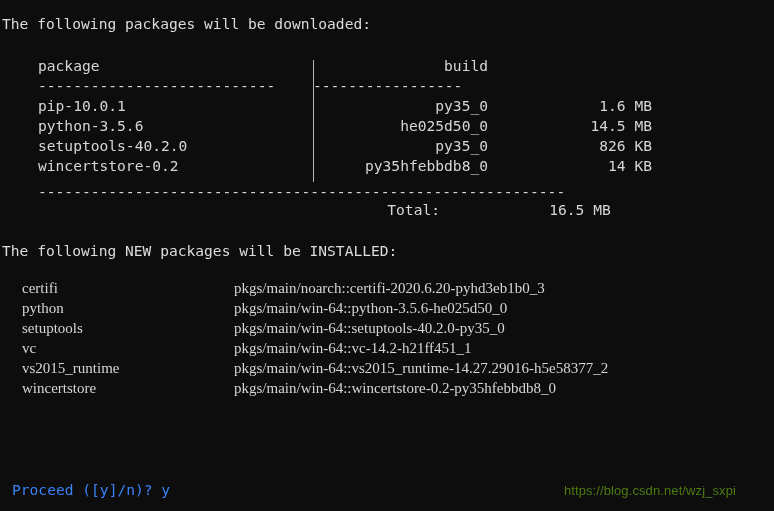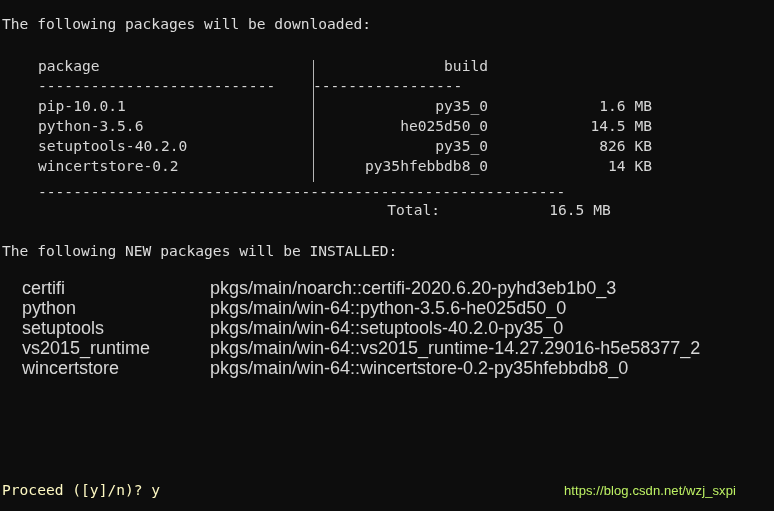--- a/index.html
+++ b/index.html
@@ -134,49 +134,50 @@
   #install-list {
     position: absolute;
     left: 22px;
     top: 278px;
   }
   .inst-row {
     display: flex;
     height: 20px;
     line-height: 20px;
     white-space: pre;
-    font-family: Liberation Sans, sans-serif;
-    font-size: 18px;
+    font-family: Liberation Serif, serif;
+    font-size: 15px;
+    gap: 24px;
   }
   .inst-name {
     width: 188px;
     flex: 0 0 188px;
   }
   .inst-spec {
     flex: 0 0 auto;
   }
 
   
   #prompt-line {
     position: absolute;
-    left: 2px;
+    left: 12px;
     top: 480px;
     white-space: pre;
     font-family: "DejaVu Sans Mono", "Liberation Mono", monospace;
     font-size: 14.6px;
-    color: #fef9c3;
+    color: #3b82f6;
   }
 
   #watermark {
     position: absolute;
     right: 8px;
     top: 481px;
     font-family: "Liberation Sans", sans-serif;
     font-size: 13px;
-    color: #bef264;
+    color: #4d7c0f;
     letter-spacing: 0.1px;
     white-space: pre;
   }
 </style>
 </head>
 <body>
 
 <div id="terminal">
 
   <div class="line msg" style="top:14px; left:2px;">The following packages will be downloaded:</div>
@@ -239,20 +240,24 @@
     </div>
     <div class="inst-row">
       <span class="inst-name">python</span>
       <span class="inst-spec">pkgs/main/win-64::python-3.5.6-he025d50_0</span>
     </div>
     <div class="inst-row">
       <span class="inst-name">setuptools</span>
       <span class="inst-spec">pkgs/main/win-64::setuptools-40.2.0-py35_0</span>
     </div>
     <div class="inst-row">
+      <span class="inst-name">vc</span>
+      <span class="inst-spec">pkgs/main/win-64::vc-14.2-h21ff451_1</span>
+    </div>
+    <div class="inst-row">
       <span class="inst-name">vs2015_runtime</span>
       <span class="inst-spec">pkgs/main/win-64::vs2015_runtime-14.27.29016-h5e58377_2</span>
     </div>
     <div class="inst-row">
       <span class="inst-name">wincertstore</span>
       <span class="inst-spec">pkgs/main/win-64::wincertstore-0.2-py35hfebbdb8_0</span>
     </div>
   </div>
 
   <div id="prompt-line">Proceed ([y]/n)? y</div>

